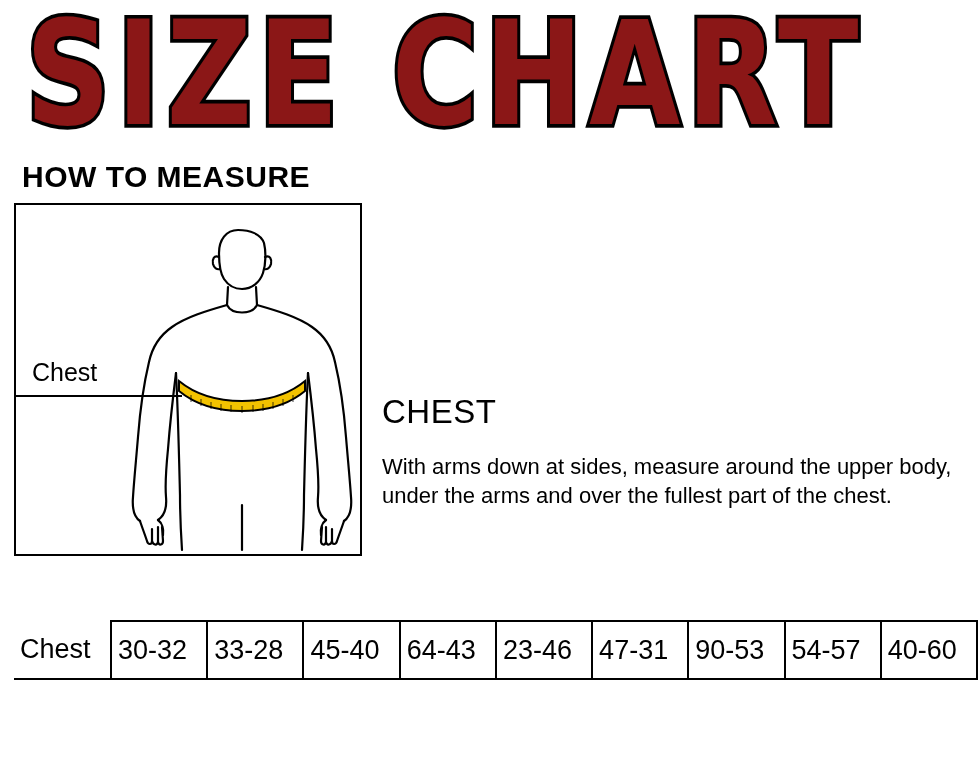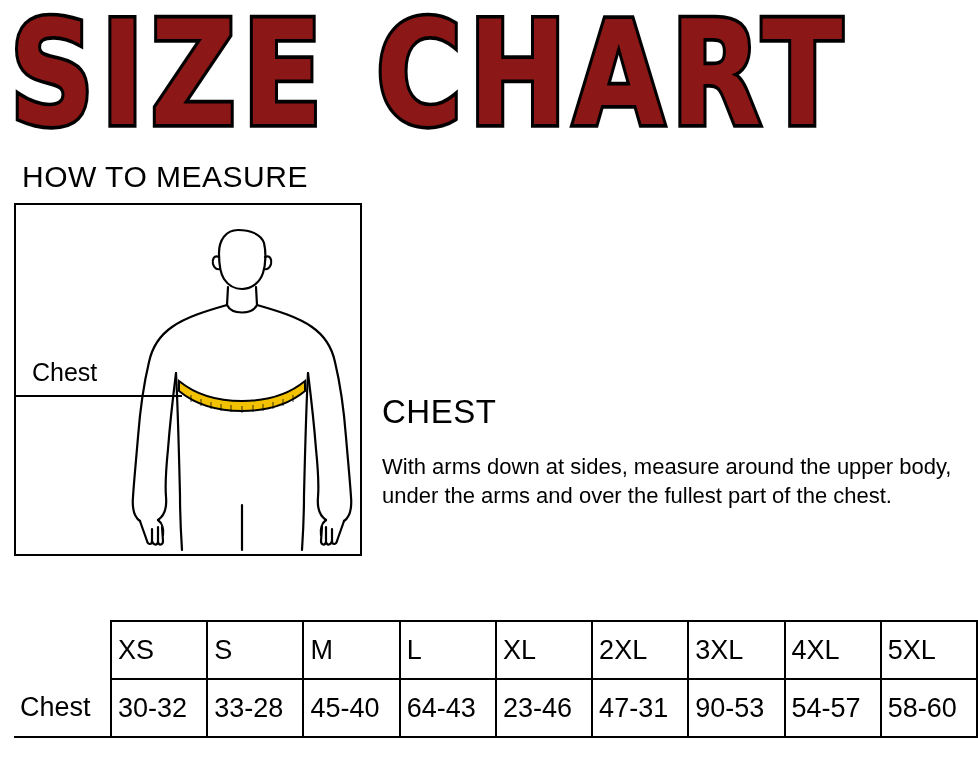--- a/index.html
+++ b/index.html
@@ -12,21 +12,21 @@
     background: #ffffff;
     font-family: "Liberation Sans", sans-serif;
     color: #000000;
     overflow: hidden;
     position: relative;
   }
 
   
   .title-wrap {
     position: absolute;
-    left: 0;
+    left: 16px;
     top: 0;
     width: 858px;
     height: 148px;
     display: flex;
     align-items: center;
     justify-content: center;
   }
   .title-text {
     font-family: "DejaVu Sans", sans-serif;
     font-weight: bold;
@@ -40,21 +40,21 @@
     transform: scaleY(1.22);
     white-space: nowrap;
   }
 
   
   .how-heading {
     position: absolute;
     left: 22px;
     top: 160px;
     font-family: "Liberation Sans", sans-serif;
-    font-weight: normal;
+    font-weight: bold;
     font-size: 30px;
     letter-spacing: 0.5px;
   }
 
   
   .figure-box {
     position: absolute;
     left: 14px;
     top: 203px;
     width: 348px;
@@ -193,38 +193,26 @@
     <line x1="0" y1="191" x2="166" y2="191" stroke="#000000" stroke-width="2"></line>
   </svg>
 </div>
 <div class="chest-label">Chest</div>
 
 <div class="desc-title">CHEST</div>
 <div class="desc-body">With arms down at sides, measure around the upper body, under the arms and over the fullest part of the chest.</div>
 
 <table class="size-table">
   <tbody>
-    <tr class="header-row">
-      <td class="rowlabel"></td>
-      <td class="datacell">XS</td>
-      <td class="datacell">S</td>
-      <td class="datacell">M</td>
-      <td class="datacell">L</td>
-      <td class="datacell">XL</td>
-      <td class="datacell">2XL</td>
-      <td class="datacell">3XL</td>
-      <td class="datacell">4XL</td>
-      <td class="datacell">5XL</td>
-    </tr>
     <tr>
       <td class="rowlabel">Chest</td>
       <td class="datacell">30-32</td>
       <td class="datacell">33-28</td>
       <td class="datacell">45-40</td>
       <td class="datacell">64-43</td>
       <td class="datacell">23-46</td>
       <td class="datacell">47-31</td>
       <td class="datacell">90-53</td>
       <td class="datacell">54-57</td>
-      <td class="datacell">58-60</td>
+      <td class="datacell">40-60</td>
     </tr>
   </tbody>
 </table>
 
 </body></html>

